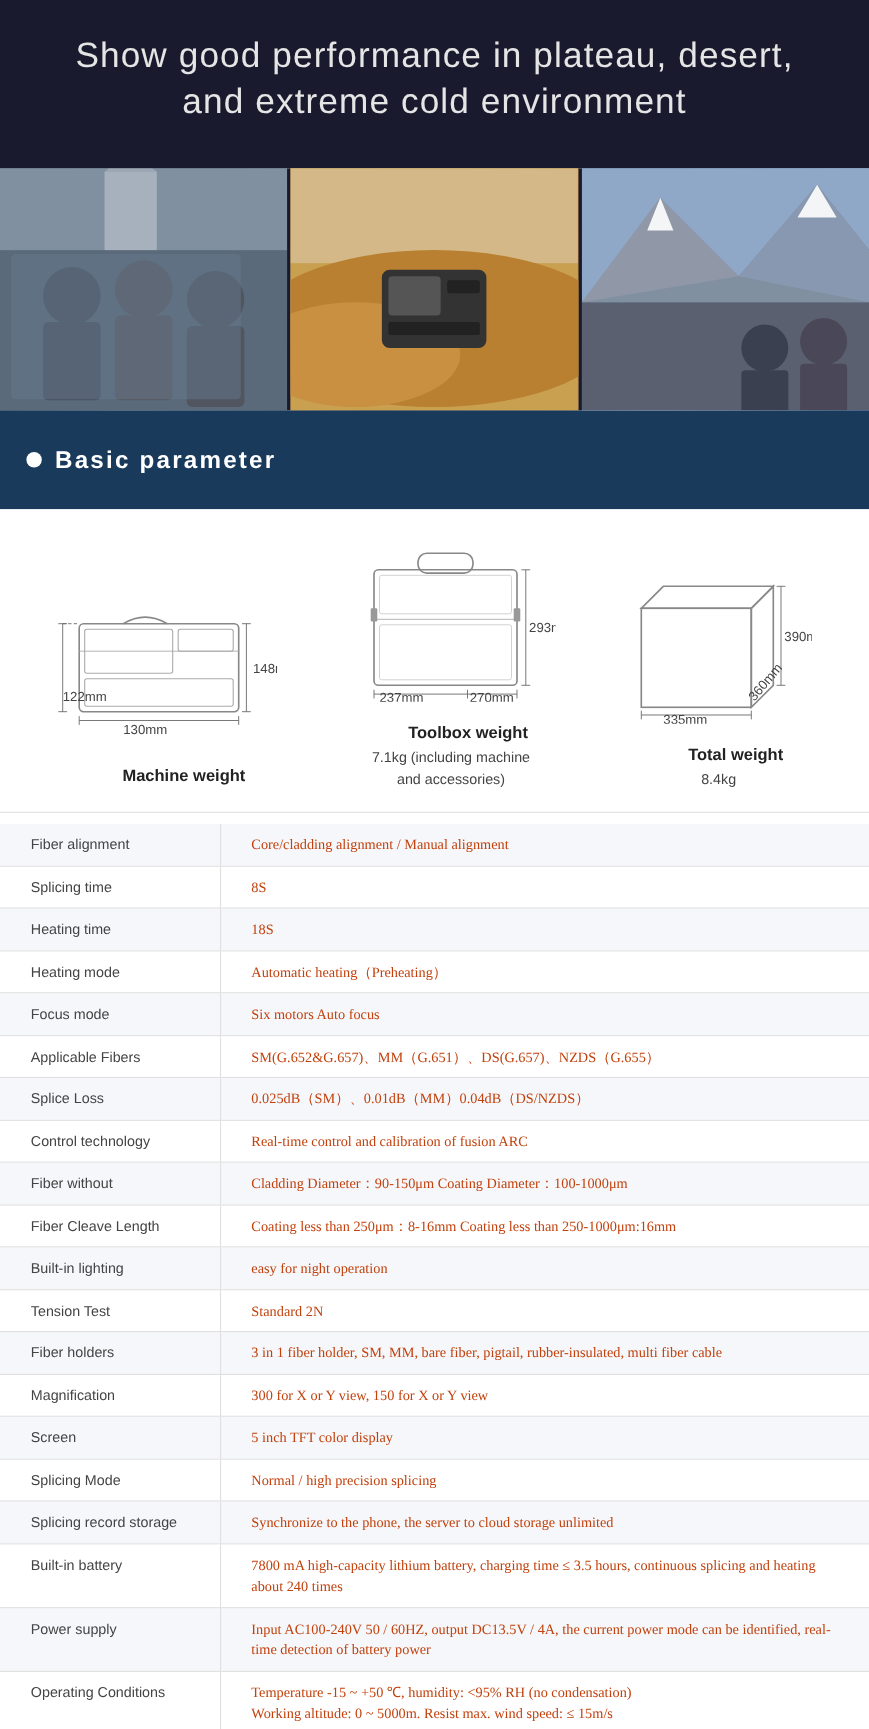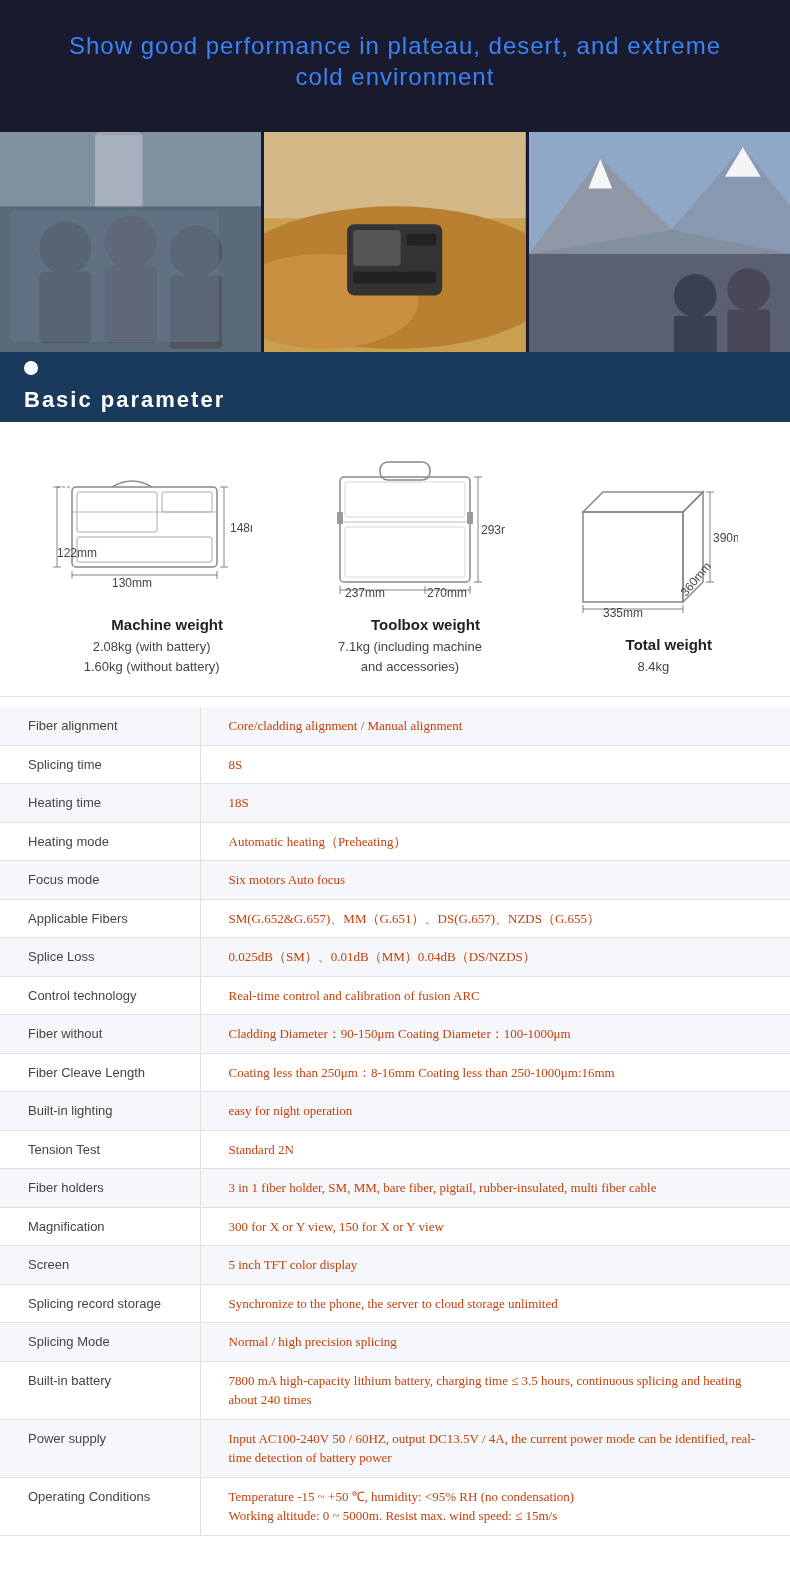--- a/index.html
+++ b/index.html
@@ -10,22 +10,22 @@
       color: #333;
     }
 
     
     .header {
       background: #1a1a2e;
       text-align: center;
       padding: 30px 60px 40px;
     }
     .header h1 {
-      color: #3b82f6;
-      font-size: 24px;
+      color: #e5e5e5;
+      font-size: 32px;
       font-weight: 300;
       line-height: 1.3;
       letter-spacing: 1px;
     }
 
     
     .photo-strip {
       display: flex;
       width: 790px;
       height: 220px;
@@ -57,23 +57,23 @@
       width: 80%;
       height: 60%;
       background: rgba(100,120,140,0.5);
       border-radius: 4px;
     }
 
     
     .section-header {
       background: #1a3a5c;
       display: flex;
-      padding: 9px 24px;
+      align-items: center;
+      padding: 32px 24px;
       gap: 12px;
-      flex-direction: column;
     }
     .section-header .dot {
       width: 14px;
       height: 14px;
       border-radius: 50%;
       background: #fff;
       flex-shrink: 0;
     }
     .section-header h2 {
       color: #fff;
@@ -259,21 +259,20 @@
         <text x="60" y="130" class="annotation-text" font-size="11">130mm</text>
 
         <text x="5" y="100" class="annotation-text" font-size="11">122mm</text>
         <line x1="5" y1="30" x2="20" y2="30" stroke="#666" stroke-width="0.8" stroke-dasharray="3,2"></line>
         <line x1="5" y1="30" x2="5" y2="110" stroke="#666" stroke-width="0.8"></line>
         <line x1="1" y1="30" x2="9" y2="30" stroke="#666" stroke-width="0.8"></line>
         <line x1="1" y1="110" x2="9" y2="110" stroke="#666" stroke-width="0.8"></line>
       </svg>
     </div>
     <div class="dim-title">Machine weight</div>
-    <div class="dim-value">2.08kg (with battery)<br>1.60kg (without battery)</div>
   </div>
 
   <div class="dimension-item">
     <div class="diagram-container">
       <svg class="toolbox-svg" viewBox="0 0 190 145">
 
         <rect x="25" y="25" width="130" height="105" fill="none" stroke="#888" stroke-width="1.5" rx="4"></rect>
 
         <rect x="65" y="10" width="50" height="18" fill="none" stroke="#888" stroke-width="1.5" rx="8"></rect>
 
@@ -388,28 +387,28 @@
       </tr>
       <tr>
         <td>Magnification</td>
         <td>300 for X or Y view, 150 for X or Y view</td>
       </tr>
       <tr>
         <td>Screen</td>
         <td>5 inch TFT color display</td>
       </tr>
       <tr>
+        <td>Splicing Mode</td>
+        <td>Normal / high precision splicing</td>
+      </tr>
+      <tr>
         <td>Splicing record storage</td>
         <td>Synchronize to the phone, the server to cloud storage unlimited</td>
       </tr>
       <tr>
-        <td>Splicing Mode</td>
-        <td>Normal / high precision splicing</td>
-      </tr>
-      <tr>
         <td>Built-in battery</td>
         <td>7800 mA high-capacity lithium battery, charging time ≤ 3.5 hours, continuous splicing and heating about 240 times</td>
       </tr>
       <tr>
         <td>Power supply</td>
         <td>Input AC100-240V 50 / 60HZ, output DC13.5V / 4A, the current power mode can be identified, real-time detection of battery power</td>
       </tr>
       <tr>
         <td>Operating Conditions</td>
         <td>Temperature -15 ~ +50 ℃, humidity: &lt;95% RH (no condensation)<br>Working altitude: 0 ~ 5000m. Resist max. wind speed: ≤ 15m/s</td>

